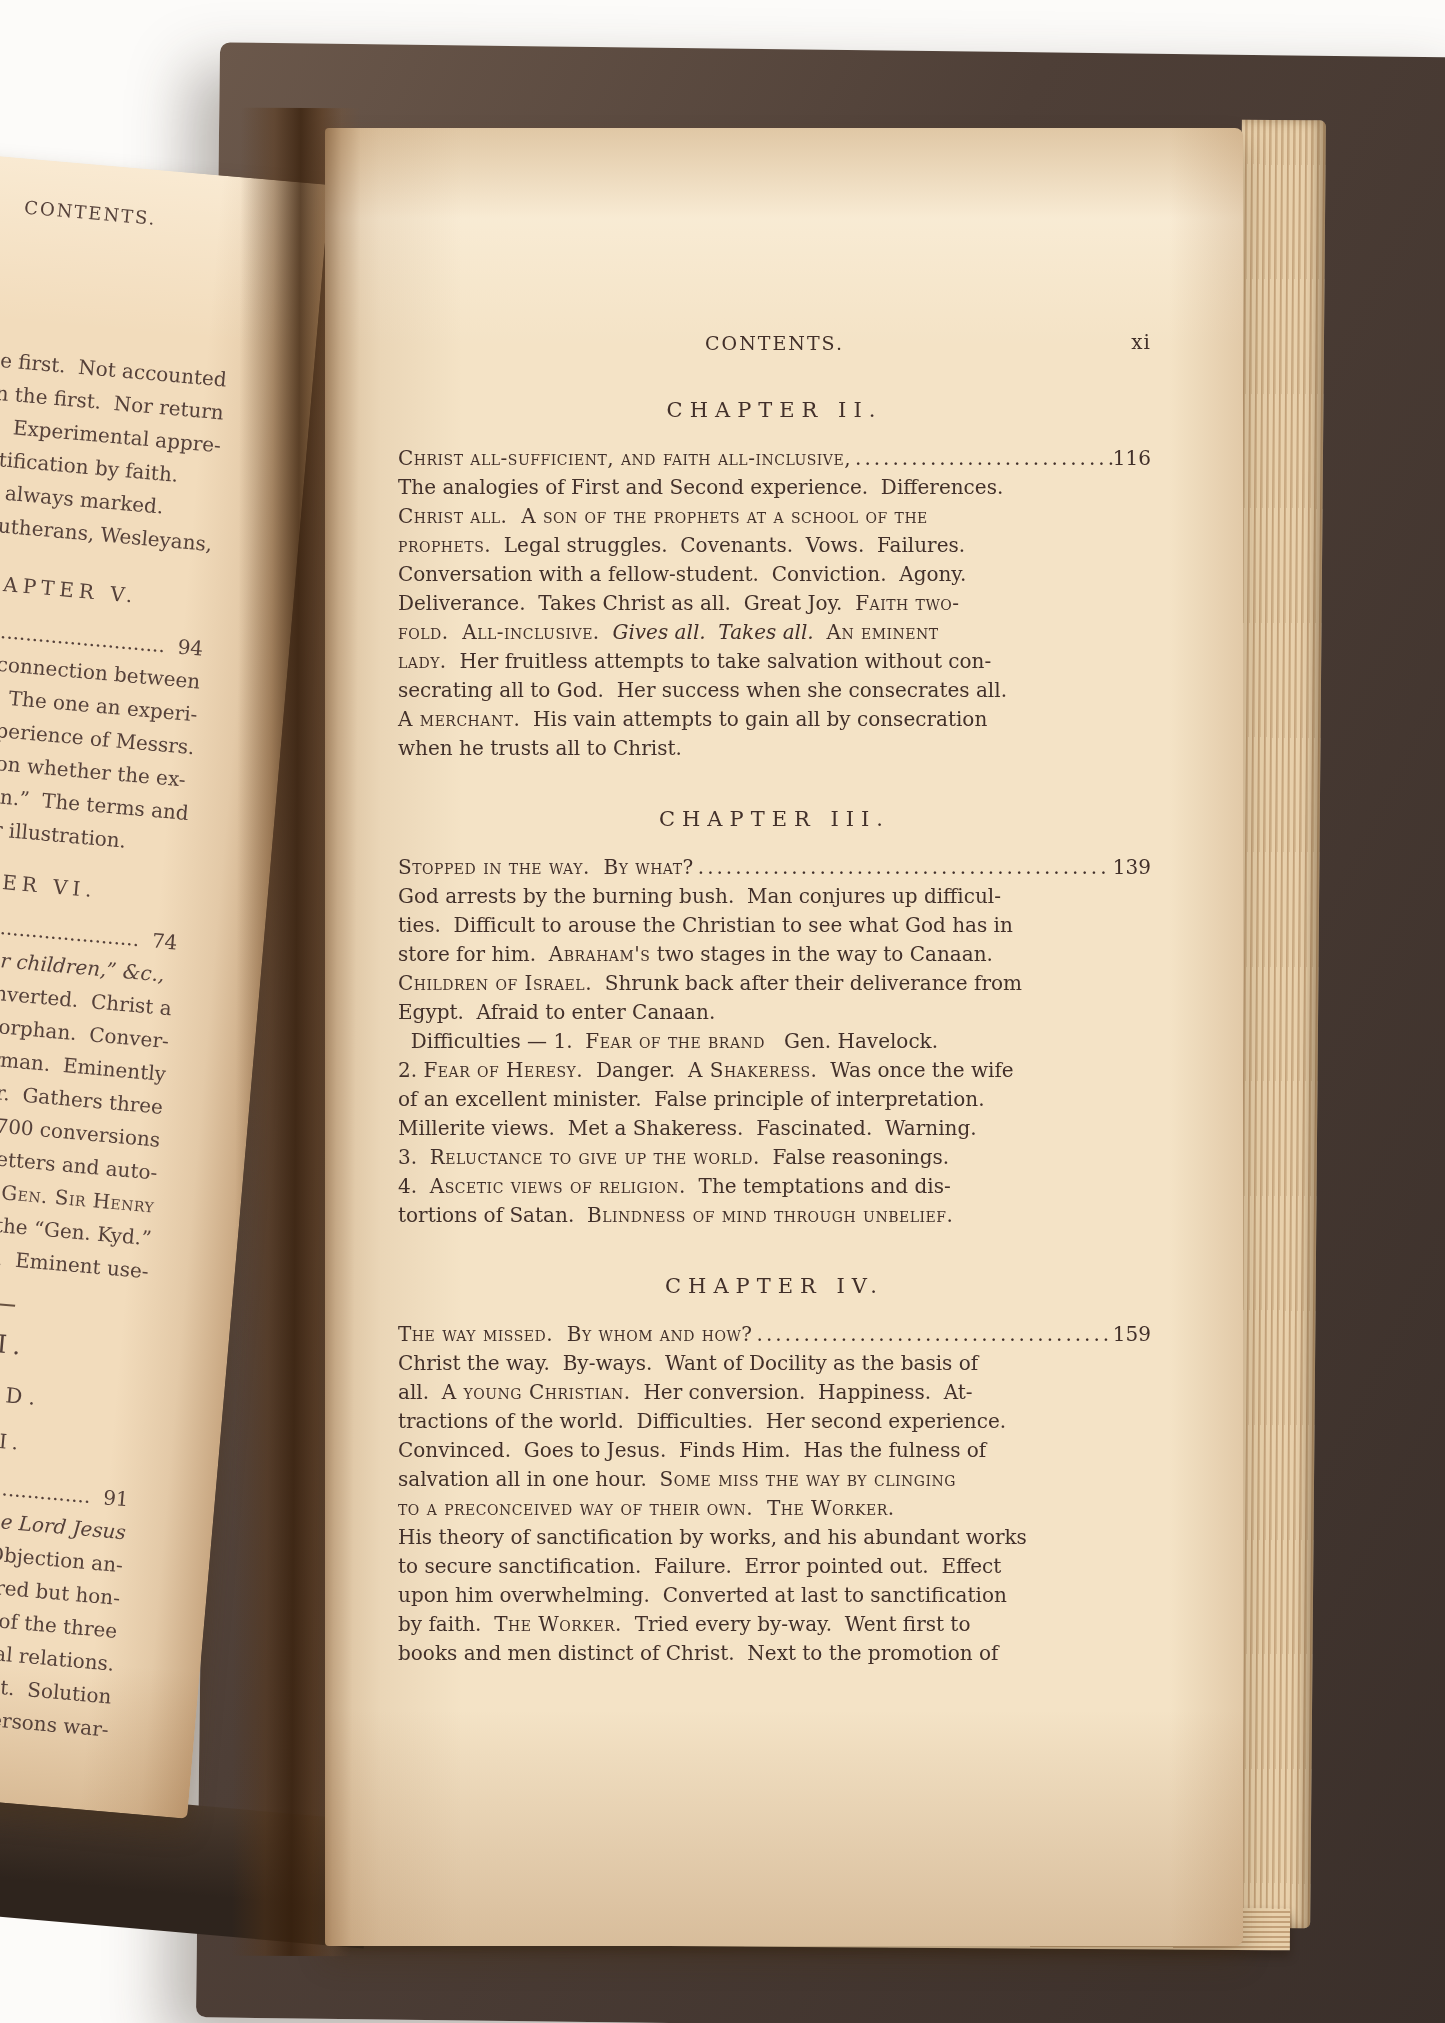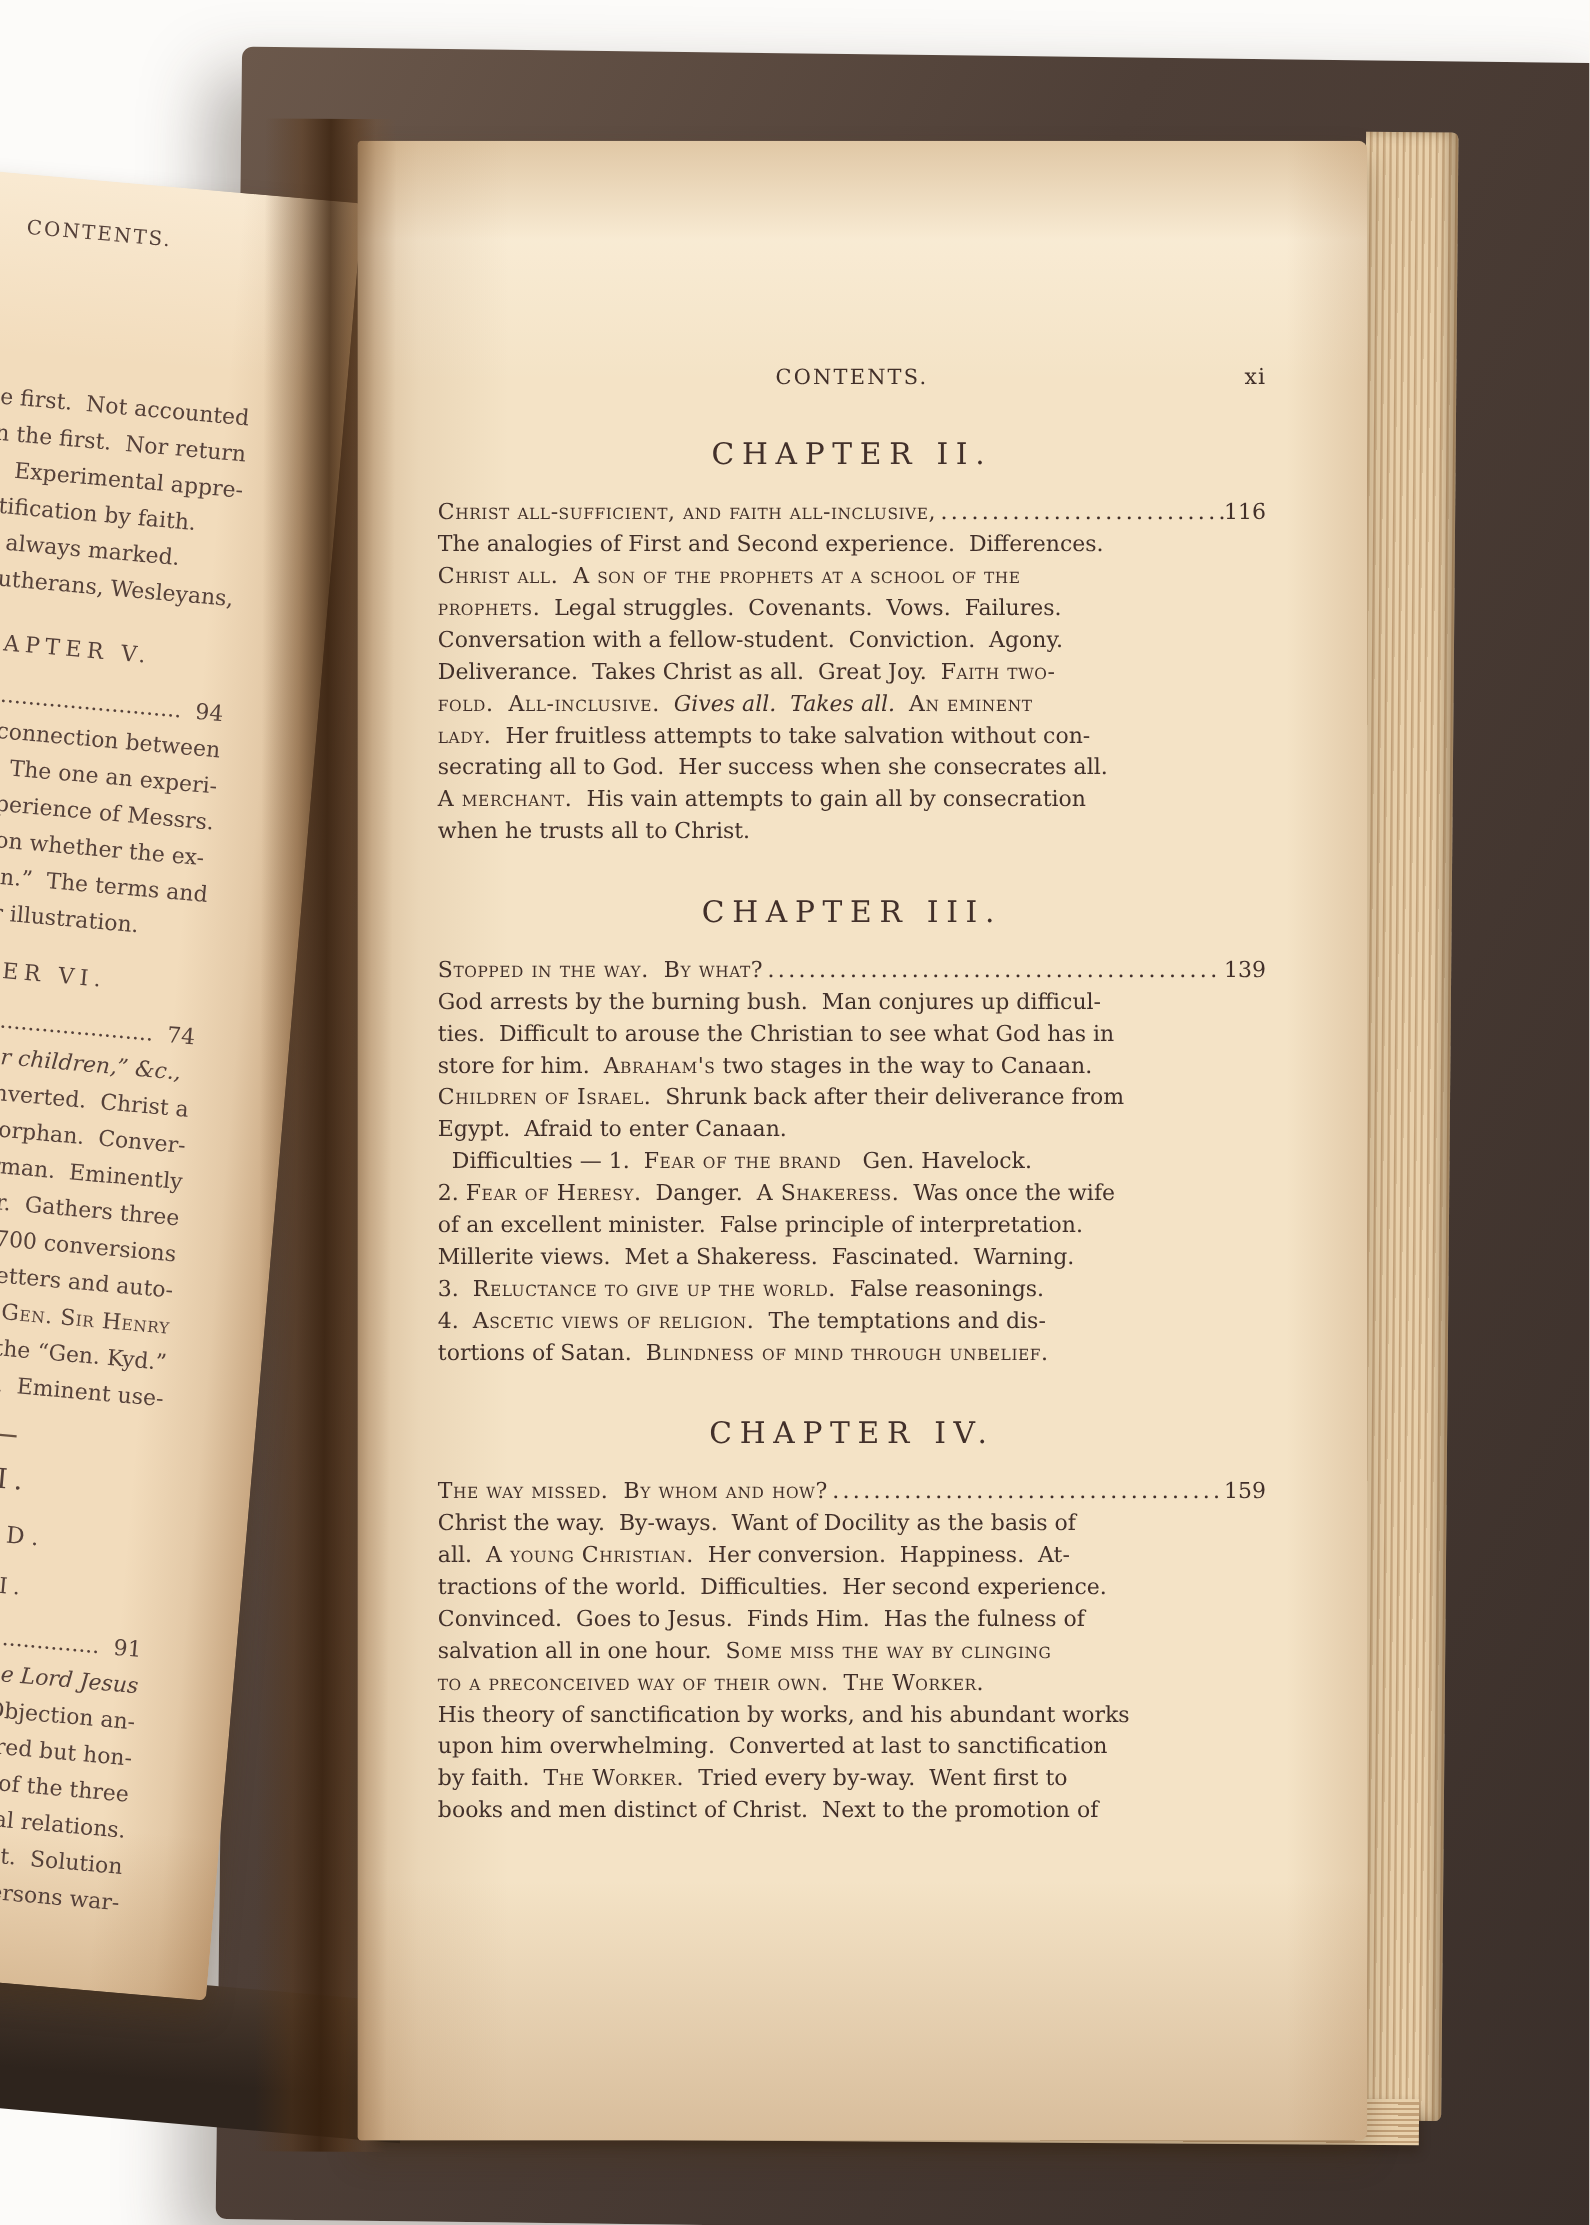--- a/index.html
+++ b/index.html
@@ -72,21 +72,21 @@
     box-shadow:0 16px 28px rgba(70,45,20,.3);
   }
   .rp-headrow{
     margin-top:204px;position:relative;
     display:flex;justify-content:center;
     font-size:19px;letter-spacing:2px;
     padding:0 92px 0 73px;
   }
   .rp-folio{position:absolute;right:92px;top:-2px;font-size:20px;letter-spacing:1px;}
   .rp-body{padding:0 92px 0 73px;}
-  .rp-chapter-heading{text-align:center;font-size:27px;letter-spacing:7px;margin:44px 0 22px;}
+  .rp-chapter-heading{text-align:center;font-size:21px;letter-spacing:7px;margin:44px 0 22px;}
   .rp-line{white-space:pre;font-size:20px;line-height:29px;}
   .rp-body-line{}
   .rp-entry{display:flex;align-items:baseline;justify-content:center;}
   .rp-entry .t{white-space:pre;}
   .rp-entry .leader{flex:1 1 auto;overflow:hidden;white-space:nowrap;letter-spacing:3px;padding:0 4px;}
   .rp-entry .pg{flex:0 0 auto;}
   
   .sc{font-variant:small-caps;letter-spacing:.5px;}
   .it{font-style:italic;}
   
@@ -188,20 +188,21 @@
         <div class="rp-line rp-body-line"><span>tortions of Satan.  </span><span class="sc">Blindness of mind through unbelief.</span></div>
         <div class="rp-chapter-heading">CHAPTER IV.</div>
         <div class="rp-line rp-entry"><span class="t"><span class="sc">The way missed.  By whom and how?</span></span><span class="leader">........................................</span><span class="pg">159</span></div>
         <div class="rp-line rp-body-line"><span>Christ the way.  By-ways.  Want of Docility as the basis of</span></div>
         <div class="rp-line rp-body-line"><span>all.  </span><span class="sc">A young Christian.</span><span>  Her conversion.  Happiness.  At-</span></div>
         <div class="rp-line rp-body-line"><span>tractions of the world.  Difficulties.  Her second experience.</span></div>
         <div class="rp-line rp-body-line"><span>Convinced.  Goes to Jesus.  Finds Him.  Has the fulness of</span></div>
         <div class="rp-line rp-body-line"><span>salvation all in one hour.  </span><span class="sc">Some miss the way by clinging</span></div>
         <div class="rp-line rp-body-line"><span class="sc">to a preconceived way of their own.  The Worker.</span></div>
         <div class="rp-line rp-body-line"><span>His theory of sanctification by works, and his abundant works</span></div>
+        <div class="rp-line rp-body-line"><span>to secure sanctification.  Failure.  Error pointed out.  Effect</span></div>
         <div class="rp-line rp-body-line"><span>upon him overwhelming.  Converted at last to sanctification</span></div>
         <div class="rp-line rp-body-line"><span>by faith.  </span><span class="sc">The Worker.</span><span>  Tried every by-way.  Went first to</span></div>
         <div class="rp-line rp-body-line"><span>books and men distinct of Christ.  Next to the promotion of</span></div>
       </div>
   </div>
 
   <div class="gutter"></div>
 </div>
 
 </body></html>

